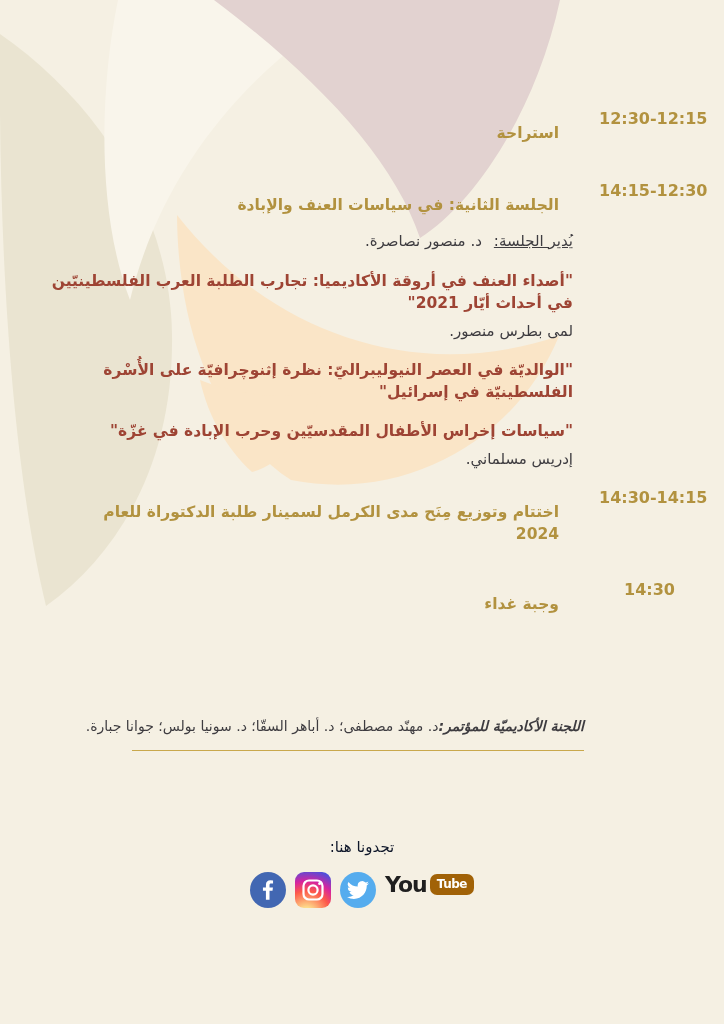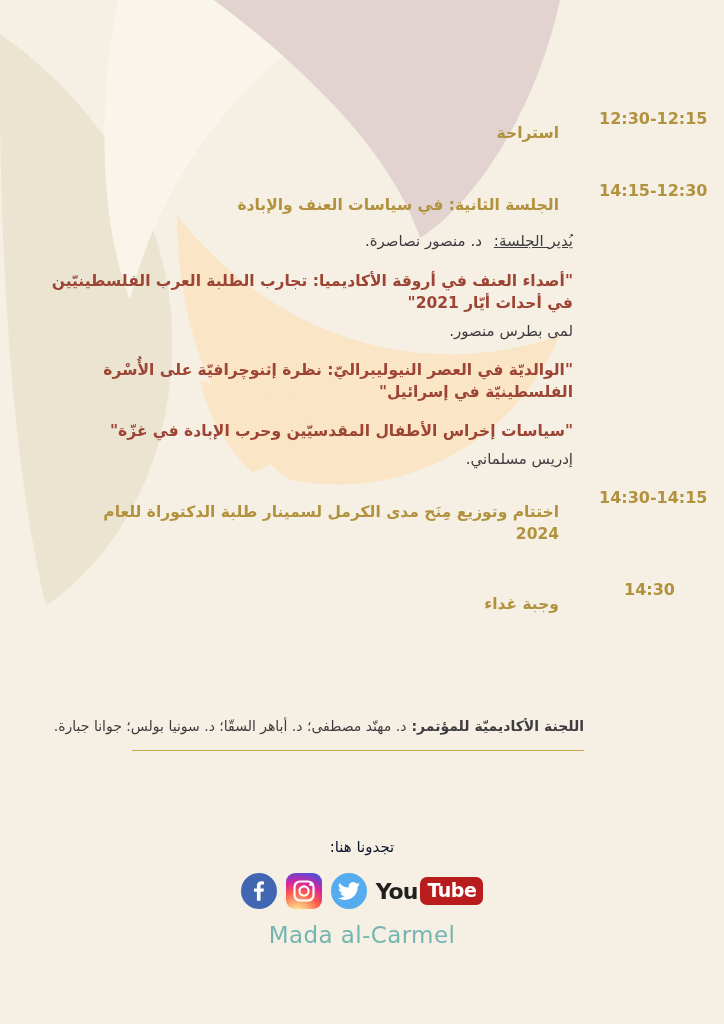--- a/index.html
+++ b/index.html
@@ -27,42 +27,42 @@
   .plain b{font-weight:400;text-align:right;}
   .mb-break{margin-bottom:22px;}
   .mb-session{margin-bottom:18px;}
   .mb-paper{margin-bottom:17px;}
   .mb-closing{margin-bottom:20px;}
   .mod-label{margin-left:12px;text-decoration:underline;}
 
   
   .committee{position:absolute;top:716px;right:140px;width:460px;z-index:2;text-align:right;}
   .committee p{margin:0;font-size:14px;line-height:20px;color:#3e3c40;white-space:nowrap;}
-  .committee .lbl{font-weight:700;margin-left:5px;}
+  .committee .lbl{font-weight:700;font-style:italic;}
   .committee hr{
     border:none;border-top:1.6px solid #c9a84c;
     margin:13px 0 0 0;width:452px;display:inline-block;
   }
 
   
   .footer{position:absolute;top:838px;left:0;right:0;text-align:center;z-index:2;}
   .find-us{font-size:15px;color:#0f172a;margin:0 0 16px 0;}
-  .icons{display:flex;justify-content:center;align-items:center;gap:9px;direction:ltr;height:38px;}
+  .icons{display:flex;justify-content:center;align-items:flex-start;gap:9px;direction:ltr;height:38px;}
   .ic{width:36px;height:36px;border-radius:50%;display:flex;align-items:center;justify-content:center;flex:0 0 auto;}
   .ic svg{display:block;}
   .fb{background:#4267b2;}
   .ig{
     border-radius:9px;
     background:radial-gradient(circle at 32% 118%,#fdf497 8%,#fd5949 48%,#d6249f 68%,#285aeb 98%);
   }
   .tw{background:#55acee;}
   .yt{display:flex;align-items:center;gap:3px;direction:ltr;}
   .yt-you{font-weight:800;font-size:22px;color:#1f1f1f;letter-spacing:-1px;}
   .yt-tube{
-    background:#b91c1c;color:#fff;font-weight:800;font-size:19px;
+    background:#a16207;color:#fff;font-weight:800;font-size:12px;
     border-radius:7px;padding:4px 7px 5px 7px;letter-spacing:-0.5px;line-height:1;
   }
   .brand{
     direction:ltr;font-size:23px;color:#74b5b2;margin:12px 0 0 0;
     font-weight:500;letter-spacing:0.4px;
   }
 </style>
 </head>
 <body>
 
@@ -162,16 +162,15 @@
         </svg>
       </div>
 
       <div class="yt">
         <span class="yt-you">You</span>
         <span class="yt-tube">Tube</span>
       </div>
 
     </div>
 
-    <p class="brand">Mada al-Carmel</p>
   </div>
 
 </div>
 
 </body></html>

